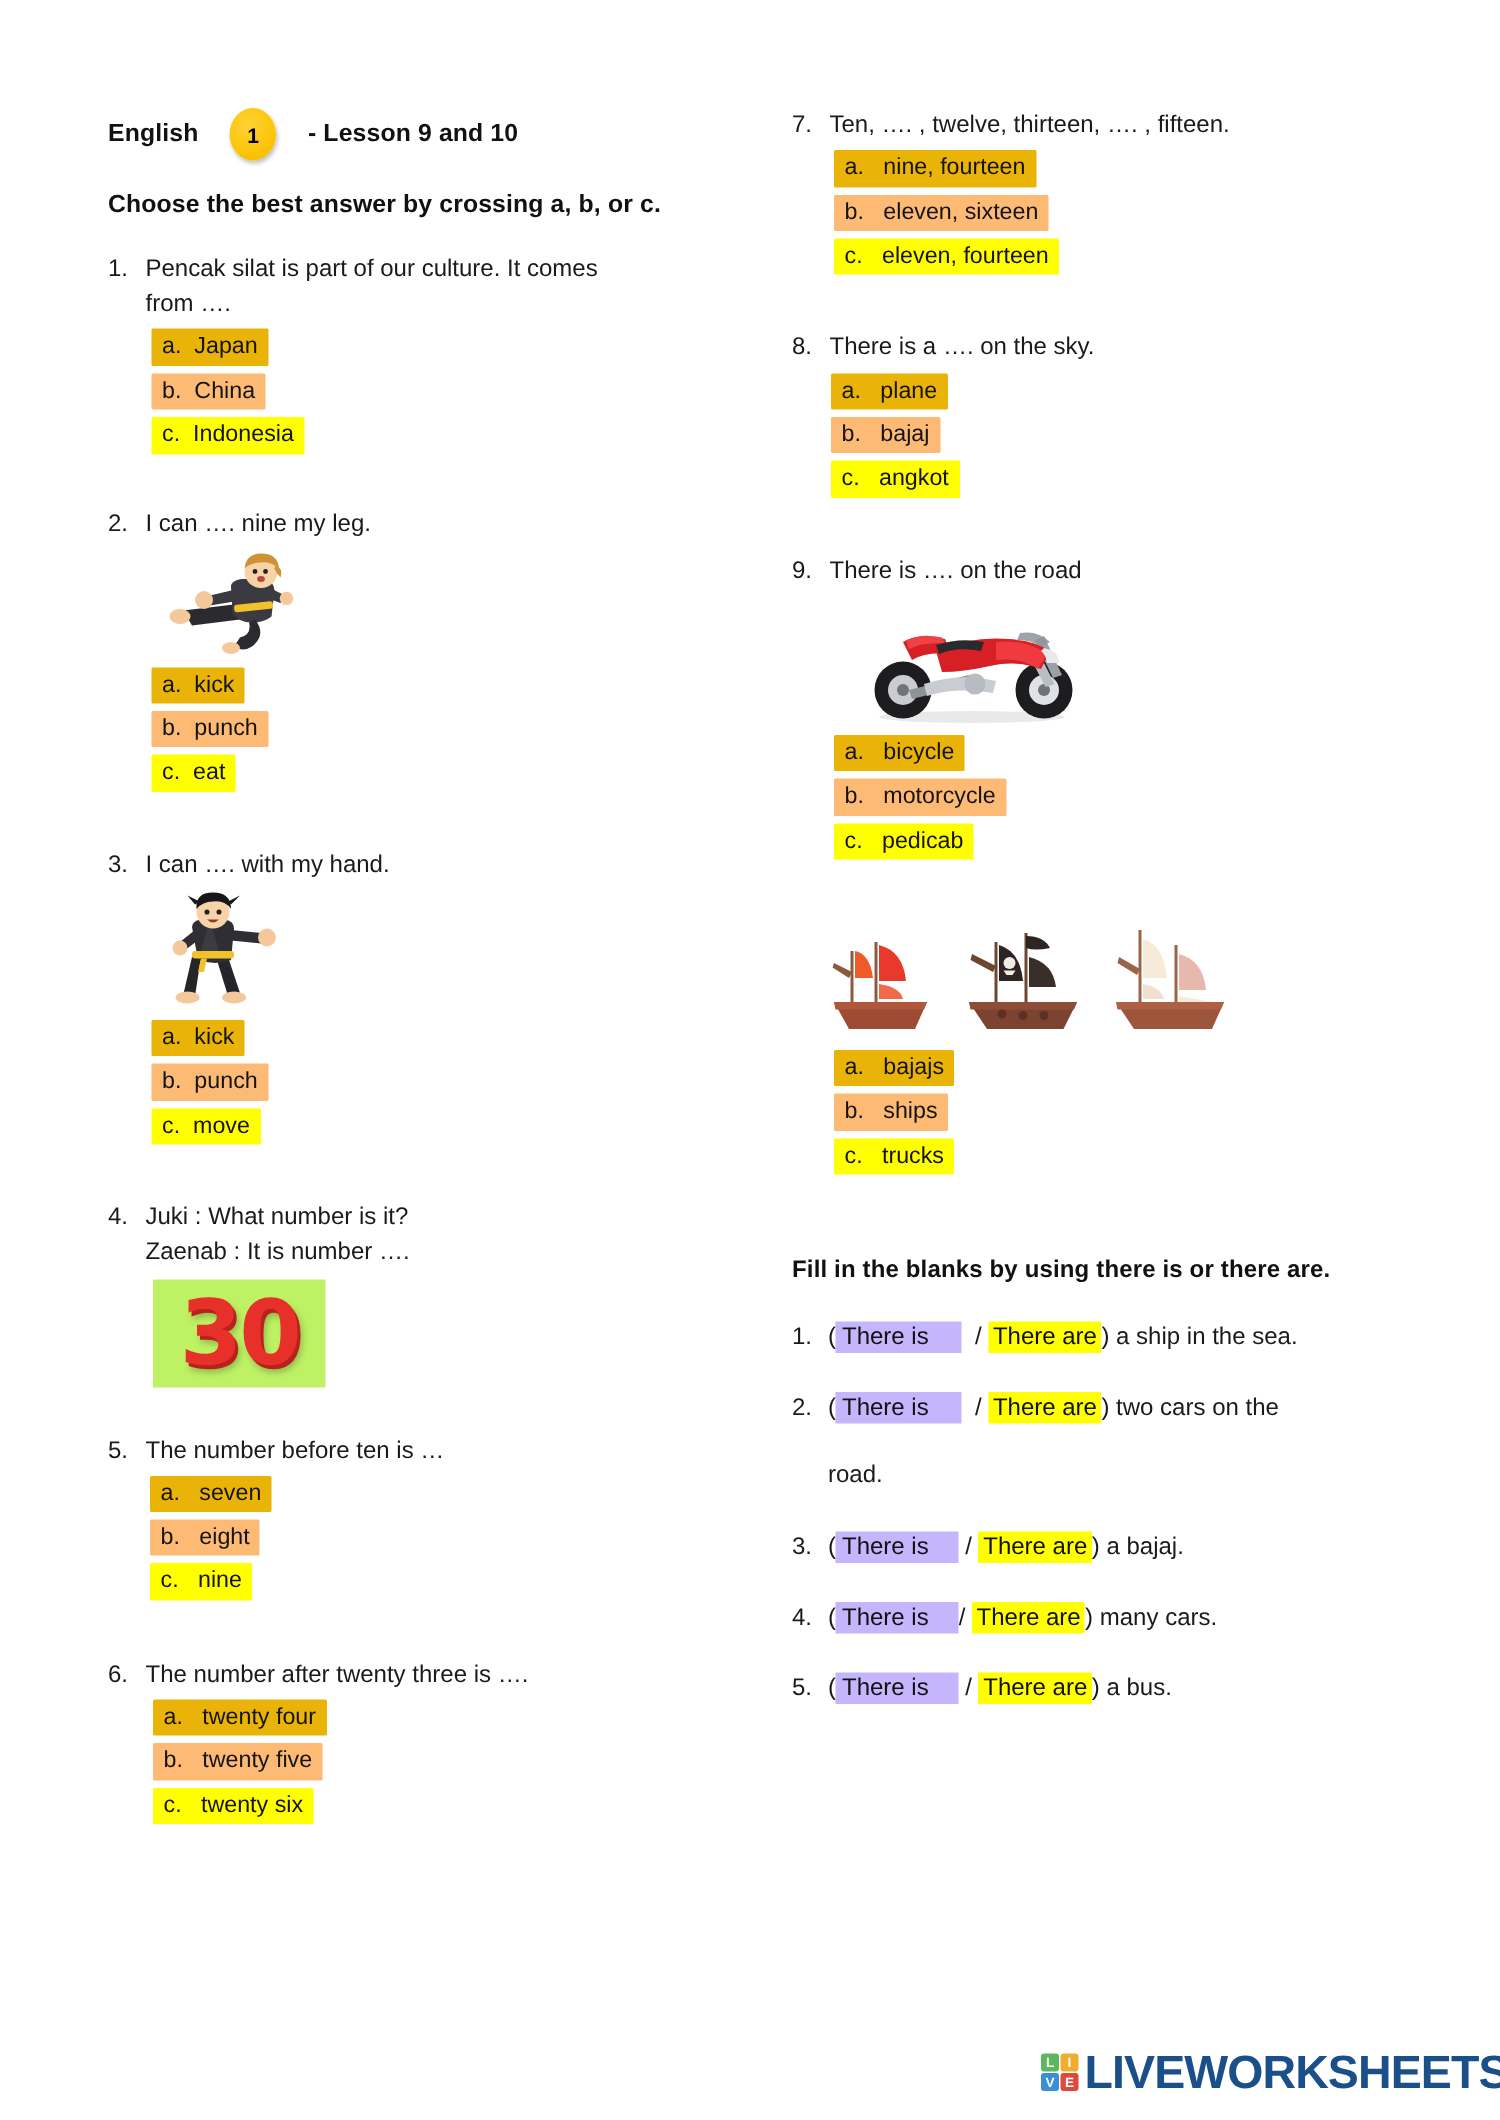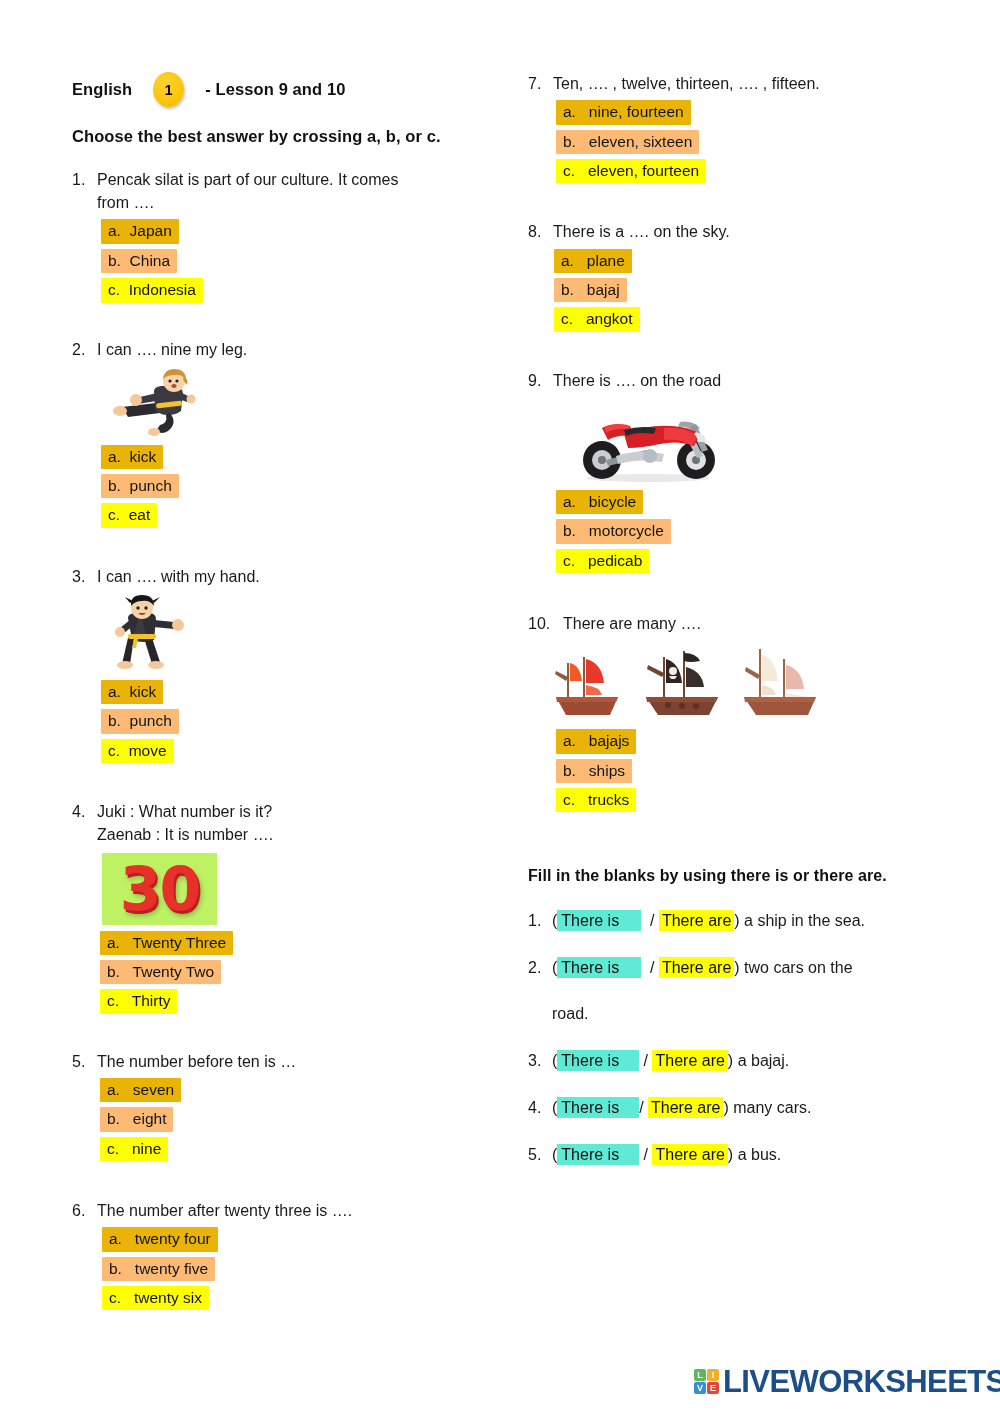--- a/index.html
+++ b/index.html
@@ -155,21 +155,21 @@
     display: flex;
     font-size: 16px;
     line-height: 1.45;
     margin-top: 24px;
     align-items: baseline;
     flex-wrap: wrap;
   }
   .fib-num { flex: 0 0 auto; min-width: 24px; white-space: pre; }
   .fib-body { flex: 1 1 auto; }
   .hl-is {
-    background: #5eead4;
+    background: #c4b5fd;
     padding: 2px 4px 2px 4px;
     color: #111;
     white-space: pre;
   }
   .hl-are {
     background: #FFFF00;
     padding: 2px 3px 2px 3px;
     color: #111;
     white-space: pre;
   }
@@ -329,25 +329,20 @@
       <div class="q-head">
         <span class="q-num">4.</span>
         <span class="q-text">
           <span>Juki : What number is it?</span>
           <span class="l2">Zaenab : It is number ….</span>
         </span>
       </div>
       <div class="pic pic-thirty">
         <span class="thirty-text">30</span>
       </div>
-      <div class="options indent-b" style="padding-left:28px;">
-        <span class="opt a"><span class="opt-letter">a.</span>   <span>Twenty Three</span></span>
-        <span class="opt b"><span class="opt-letter">b.</span>   <span>Twenty Two</span></span>
-        <span class="opt c"><span class="opt-letter">c.</span>   <span>Thirty</span></span>
-      </div>
     </div>
 
     <div class="question" style="margin-top:31px;">
       <div class="q-head">
         <span class="q-num">5.</span>
         <span class="q-text">The number before ten is …</span>
       </div>
       <div class="options" style="padding-left:28px;">
         <span class="opt a"><span class="opt-letter">a.</span>   <span>seven</span></span>
         <span class="opt b"><span class="opt-letter">b.</span>   <span>eight</span></span>
@@ -436,24 +431,20 @@
         </svg>
       </div>
       <div class="options" style="padding-left:28px;">
         <span class="opt a"><span class="opt-letter">a.</span>   <span>bicycle</span></span>
         <span class="opt b"><span class="opt-letter">b.</span>   <span>motorcycle</span></span>
         <span class="opt c"><span class="opt-letter">c.</span>   <span>pedicab</span></span>
       </div>
     </div>
 
     <div class="question" style="margin-top:34px;">
-      <div class="q-head">
-        <span class="q-num wide">10.</span>
-        <span class="q-text">There are many ….</span>
-      </div>
       <div class="pic pic-ships">
         <svg viewBox="0 0 280 82" width="280" height="82" aria-hidden="true">
 
           <g>
             <path d="M22 22 L22 58" stroke="#8c5a3c" stroke-width="2"></path>
             <path d="M38 16 L38 58" stroke="#8c5a3c" stroke-width="2"></path>
             <path d="M24 22 Q34 24 36 40 L24 40 Z" fill="#f05a28"></path>
             <path d="M40 18 Q56 22 58 42 L40 42 Z" fill="#e8392c"></path>
             <path d="M40 44 Q54 46 56 54 L40 54 Z" fill="#f0694a"></path>
             <path d="M10 30 L22 36 L20 40 L9 33 Z" fill="#8c5a3c"></path>

